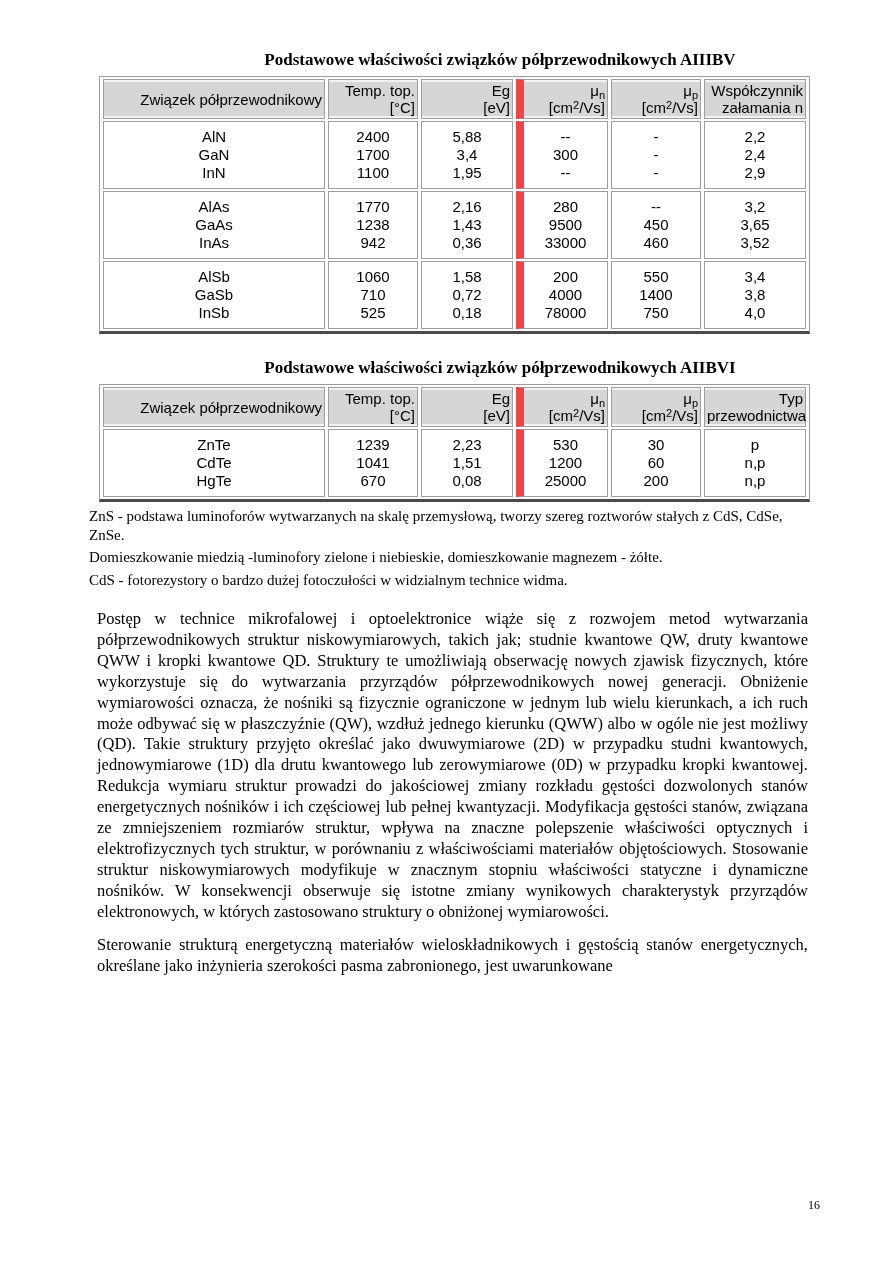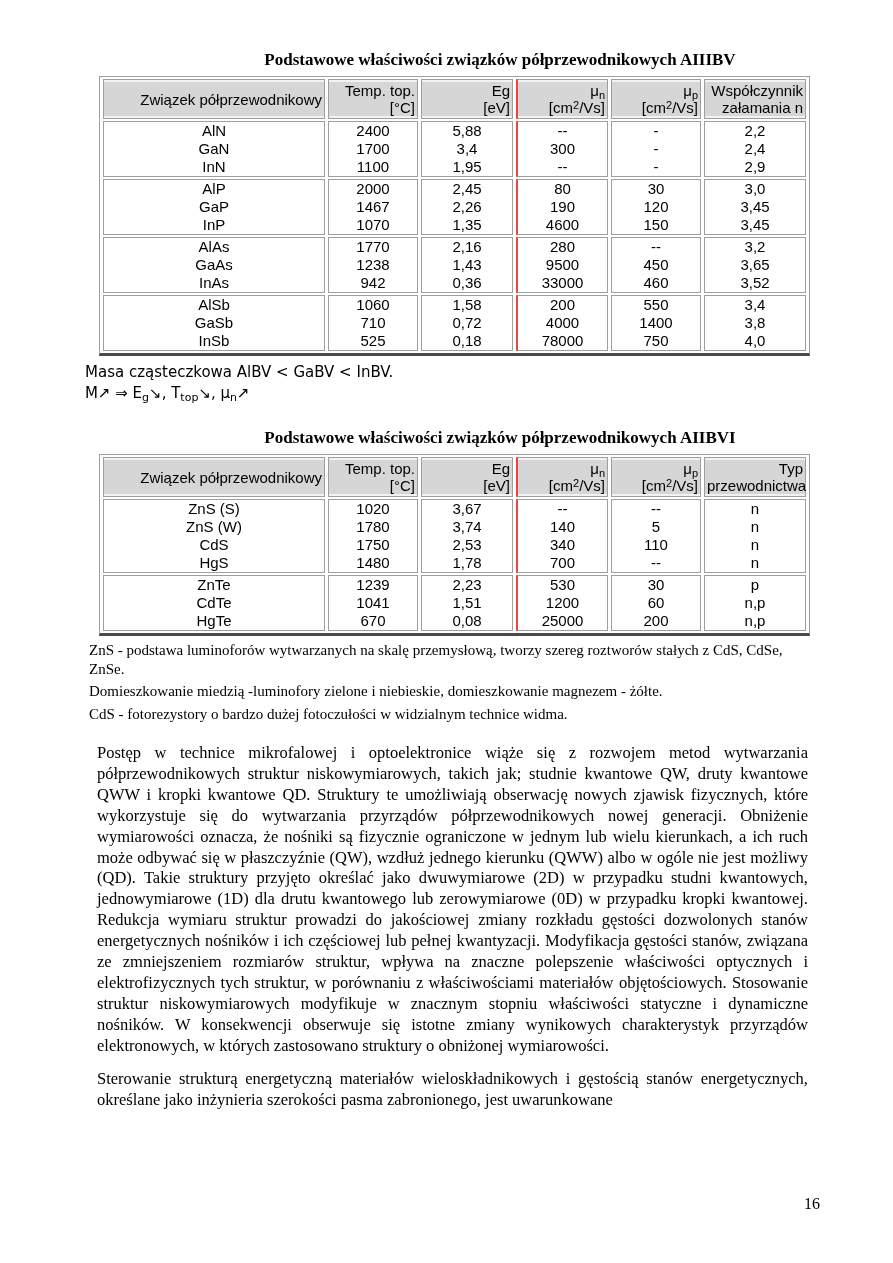--- a/index.html
+++ b/index.html
@@ -35,37 +35,37 @@
     font-weight:normal;
     border:1px solid #9e9e9e;
     padding:2px 2px;
     line-height:17px;
     text-align:right;
     vertical-align:middle;
     box-shadow:inset 0 -2px 0 #f2f2f2, inset 0 2px 0 #f2f2f2;
   }
   table.data td{
     border:1px solid #9e9e9e;
-    padding:0 2px;
+    padding:6px 2px;
     text-align:center;
     vertical-align:middle;
     line-height:18px;
   }
-  table.data .thick{border-left:2px solid #ef4444;}
+  table.data .thick{border-left:8px solid #ef4444;}
   sub,sup{font-size:11px;line-height:0;}
   sub{vertical-align:-3px;}
   sup{vertical-align:4px;}
   .mass-lines{margin-top:6px;font-family:"DejaVu Sans","Liberation Sans",sans-serif;font-size:15px;}
   .mass-lines p{margin:0;line-height:21px;}
   .t2-gap{margin-top:24px;}
   .footnotes{margin-top:5px;}
   .footnotes p{margin:4px;font-size:15px;line-height:18.5px;font-family:"Liberation Serif",serif;}
   .bodytext{margin-top:20px;}
   .bodytext p{margin:12px;font-size:16.5px;line-height:20.9px;text-align:justify;}
-  .page-num{position:absolute;right:73px;bottom:50px;font-size:16px;font-family:"Liberation Serif",serif;}
+  .page-num{position:absolute;right:73px;bottom:50px;font-size:12px;font-family:"Liberation Serif",serif;}
 </style>
 </head>
 <body>
 
 <div class="page">
 
   <div class="table-block">
     <h3 class="tbl-title">Podstawowe właściwości związków półprzewodnikowych AIIIBV</h3>
     <table class="data" id="table1">
         <colgroup>
@@ -89,51 +89,39 @@
         <tbody>
           <tr>
             <td>AlN<br>GaN<br>InN</td>
             <td>2400<br>1700<br>1100</td>
             <td>5,88<br>3,4<br>1,95</td>
             <td class="thick">--<br>300<br>--</td>
             <td>-<br>-<br>-</td>
             <td>2,2<br>2,4<br>2,9</td>
           </tr>
           <tr>
-            <td>AlP<br>GaP<br>InP</td>
-            <td>2000<br>1467<br>1070</td>
-            <td>2,45<br>2,26<br>1,35</td>
-            <td class="thick">80<br>190<br>4600</td>
-            <td>30<br>120<br>150</td>
-            <td>3,0<br>3,45<br>3,45</td>
-          </tr>
-          <tr>
             <td>AlAs<br>GaAs<br>InAs</td>
             <td>1770<br>1238<br>942</td>
             <td>2,16<br>1,43<br>0,36</td>
             <td class="thick">280<br>9500<br>33000</td>
             <td>--<br>450<br>460</td>
             <td>3,2<br>3,65<br>3,52</td>
           </tr>
           <tr>
             <td>AlSb<br>GaSb<br>InSb</td>
             <td>1060<br>710<br>525</td>
             <td>1,58<br>0,72<br>0,18</td>
             <td class="thick">200<br>4000<br>78000</td>
             <td>550<br>1400<br>750</td>
             <td>3,4<br>3,8<br>4,0</td>
           </tr>
         </tbody>
       </table>
   </div>
 
-  <div class="mass-lines">
-    <p>Masa cząsteczkowa AlBV &lt; GaBV &lt; InBV.</p>
-    <p>M↗ ⇒ E<sub>g</sub>↘, T<sub>top</sub>↘, μ<sub>n</sub>↗</p>
-  </div>
 
   <div class="table-block t2-gap">
     <h3 class="tbl-title">Podstawowe właściwości związków półprzewodnikowych AIIBVI</h3>
     <table class="data" id="table2">
         <colgroup>
           <col style="width: 222px;">
           <col style="width: 90px;">
           <col style="width: 92px;">
           <col style="width: 92px;">
           <col style="width: 90px;">
@@ -143,28 +131,20 @@
           <tr>
             <th>Związek półprzewodnikowy</th>
             <th>Temp. top.<br>[°C]</th>
             <th>Eg<br>[eV]</th>
             <th class="thick">μ<sub>n</sub><br>[cm<sup>2</sup>/Vs]</th>
             <th>μ<sub>p</sub><br>[cm<sup>2</sup>/Vs]</th>
             <th>Typ<br>przewodnictwa</th>
           </tr>
         </thead>
         <tbody>
-          <tr>
-            <td>ZnS (S)<br>ZnS (W)<br>CdS<br>HgS</td>
-            <td>1020<br>1780<br>1750<br>1480</td>
-            <td>3,67<br>3,74<br>2,53<br>1,78</td>
-            <td class="thick">--<br>140<br>340<br>700</td>
-            <td>--<br>5<br>110<br>--</td>
-            <td>n<br>n<br>n<br>n</td>
-          </tr>
           <tr>
             <td>ZnTe<br>CdTe<br>HgTe</td>
             <td>1239<br>1041<br>670</td>
             <td>2,23<br>1,51<br>0,08</td>
             <td class="thick">530<br>1200<br>25000</td>
             <td>30<br>60<br>200</td>
             <td>p<br>n,p<br>n,p</td>
           </tr>
         </tbody>
       </table>

